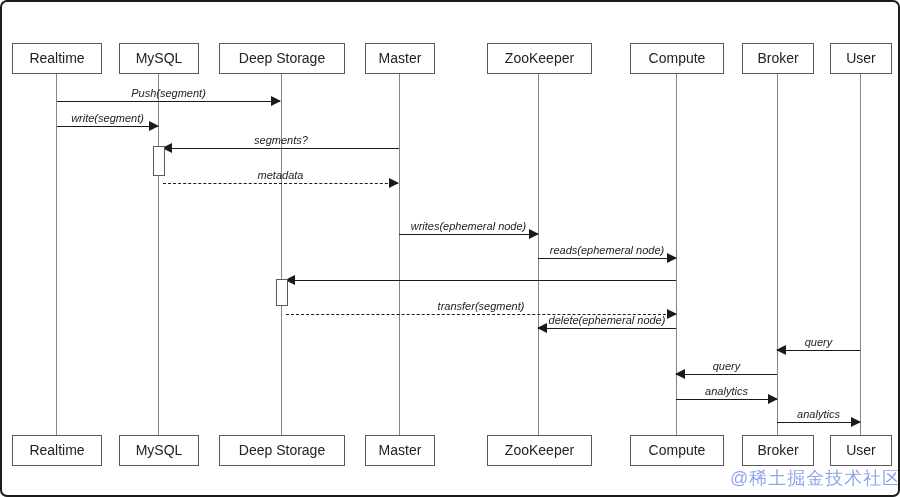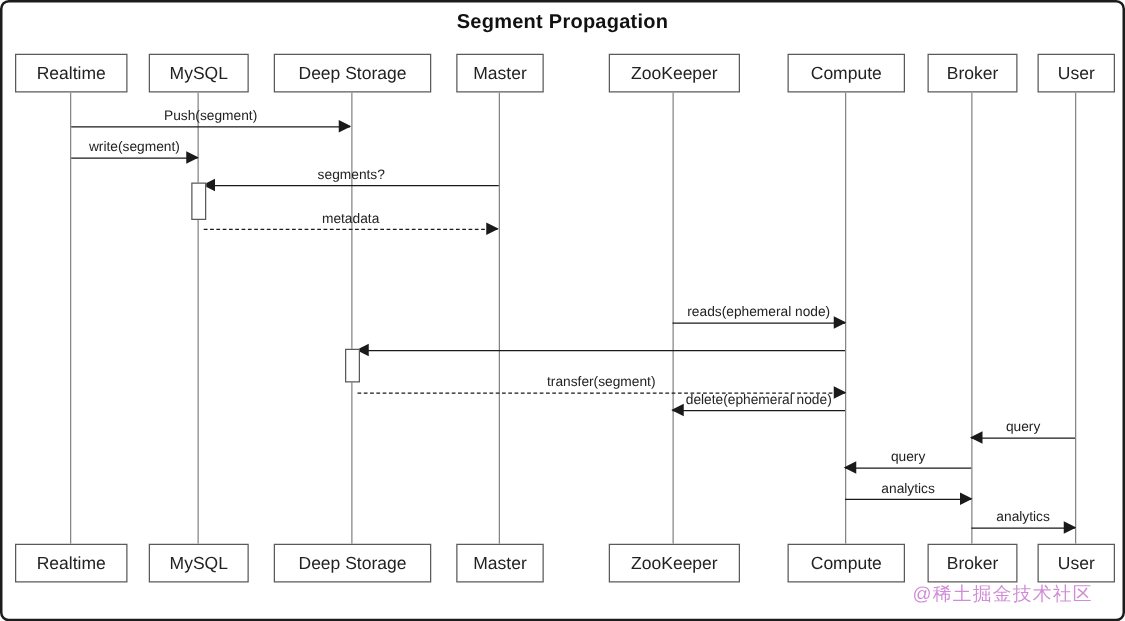--- a/index.html
+++ b/index.html
@@ -14,48 +14,47 @@
   }
   .life { position:absolute; top:72px; height:361px; width:1px; background:#858585; z-index:1; }
   .abox {
     position:absolute; height:29px; background:#fff; border:1px solid #5a5a5a;
     text-align:center; line-height:29px; font-size:14px; color:#222; z-index:3;
   }
   .msg { position:absolute; height:17px; border-bottom:1px solid #1a1a1a; z-index:2; }
   .msg.dashed { border-bottom-style:dashed;margin-top:10px; }
   .msg .lbl {
     position:absolute; left:0; right:0; bottom:2px; text-align:center;
-    font-size:11px; color:#222; white-space:nowrap;
+    font-size:11px; color:#222; white-space:nowrap;font-style:italic;
   }
   .ah { position:absolute; bottom:-5px; width:0; height:0;
         border-top:5px solid transparent; border-bottom:5px solid transparent; }
   .ah.r { right:-1px; border-left:10px solid #1a1a1a; }
   .ah.l { left:-1px; border-right:10px solid #1a1a1a; }
   .act { position:absolute; width:10px; background:#fff; border:1px solid #5a5a5a; z-index:2; }
   .note { position:absolute; left:322px; top:180px; width:150px; height:28px; z-index:4; }
   .note svg { position:absolute; left:0; top:0; }
   .note .ntxt {
     position:absolute; left:0; right:8px; top:0; height:28px; line-height:28px;
     text-align:center; font-size:11.5px; color:#222; white-space:nowrap;
   }
   .wm-url {
     position:absolute; top:467px; left:690px; width:200px; text-align:right;
     font-size:12.5px; color:#565656; z-index:5; white-space:nowrap;
   }
   .wm-overlay {
-    position:absolute; top:464px; left:728px; font-size:15px; color:#a21caf;
+    position:absolute; top:464px; left:728px; font-size:18px; color:#1d4ed8;
     opacity:.5; letter-spacing:1px; z-index:5; white-space:nowrap;
   }
 </style>
 </head>
 <body>
 
 <div class="canvas">
 
-  <div class="title">Segment Propagation</div>
 
   <div class="life" style="left:54px"></div>
   <div class="life" style="left:156px"></div>
   <div class="life" style="left:279px"></div>
   <div class="life" style="left:397px"></div>
   <div class="life" style="left:536px"></div>
   <div class="life" style="left:674px"></div>
   <div class="life" style="left:775px"></div>
   <div class="life" style="left:858px"></div>
 
@@ -86,20 +85,24 @@
     <div class="ah r"></div>
   </div>
   <div class="msg" style="left:161px;top:129px;width:236px">
     <div class="lbl">segments?</div>
     <div class="ah l"></div>
   </div>
   <div class="msg dashed" style="left:161px;top:154px;width:235px">
     <div class="lbl">metadata</div>
     <div class="ah r"></div>
   </div>
+  <div class="msg" style="left:397px;top:215px;width:139px">
+    <div class="lbl">writes(ephemeral node)</div>
+    <div class="ah r"></div>
+  </div>
   <div class="msg" style="left:536px;top:239px;width:138px">
     <div class="lbl">reads(ephemeral node)</div>
     <div class="ah r"></div>
   </div>
   <div class="msg" style="left:284px;top:261px;width:390px">
     <div class="ah l"></div>
   </div>
   <div class="msg dashed" style="left:284px;top:285px;width:390px">
     <div class="lbl">transfer(segment)</div>
     <div class="ah r"></div>

